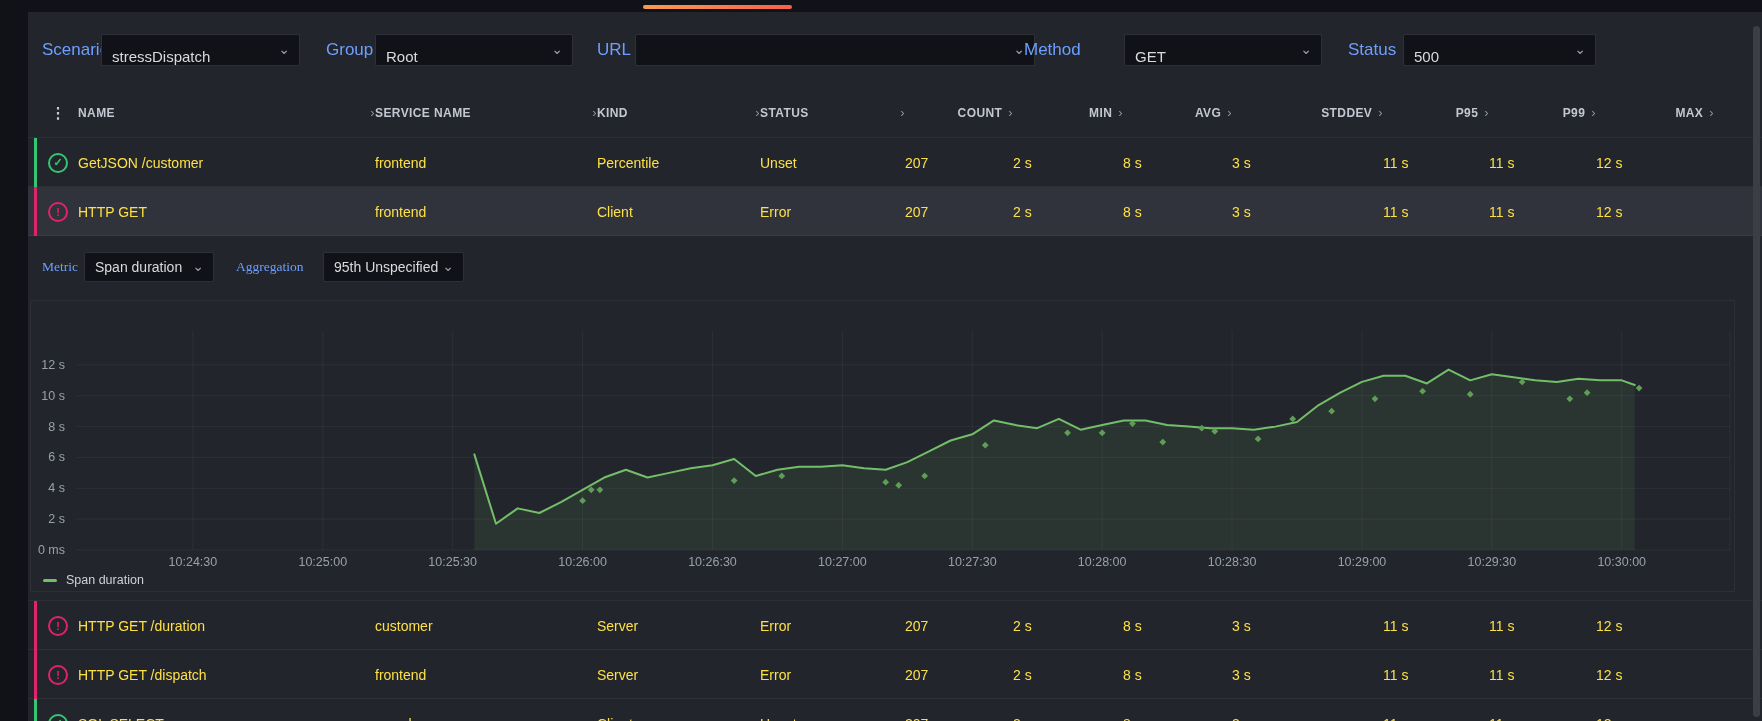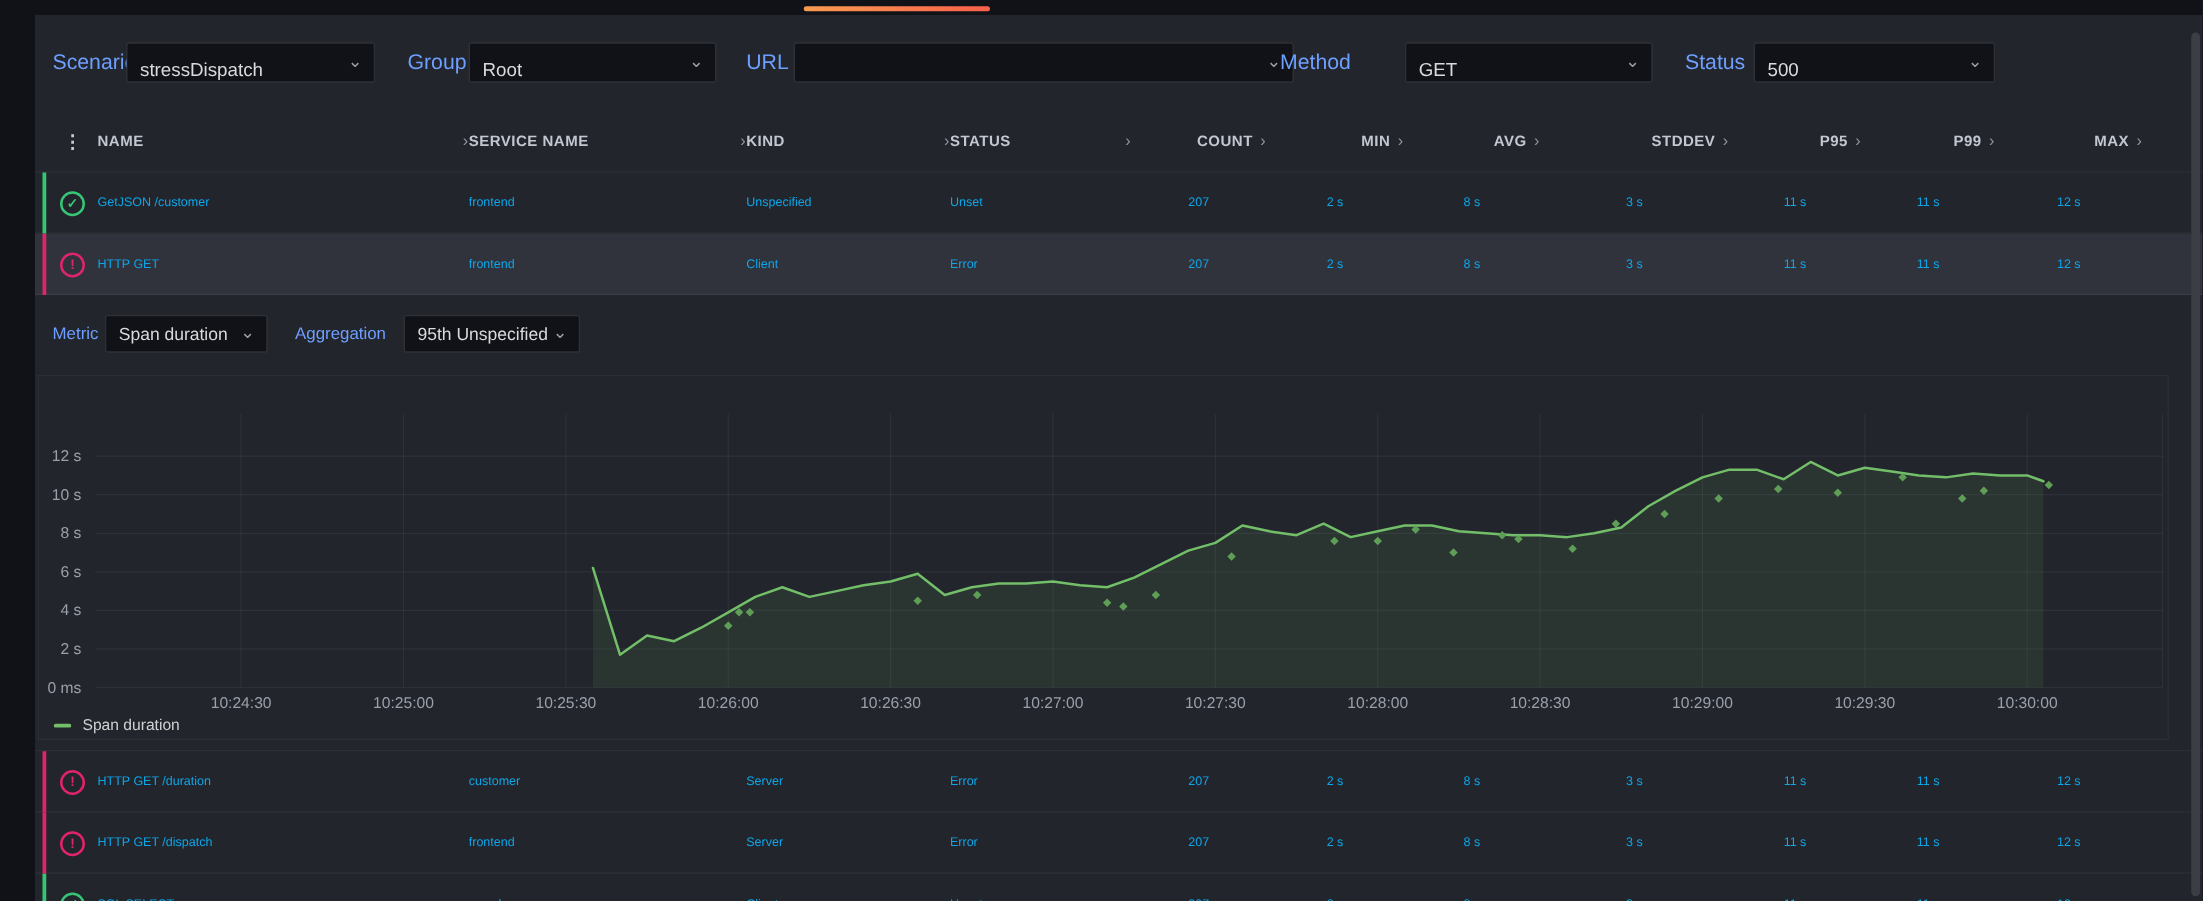--- a/index.html
+++ b/index.html
@@ -43,26 +43,26 @@
   .trow.hl { background:#30333b; }
   .accent { width:3px; height:49px; margin-left:6px; display:block; }
   .trow.ok .accent { background:#36c574; }
   .trow.error .accent { background:#e0246b; }
   .cicon { display:flex; justify-content:center; }
   .status-icon { width:20px; height:20px; border:2px solid; border-radius:50%;
                  display:flex; align-items:center; justify-content:center;
                  font-size:11px; font-weight:700; }
   .trow.ok .status-icon { color:#36c574; border-color:#36c574; }
   .trow.error .status-icon { color:#e0246b; border-color:#e0246b; }
-  .cell { font-size:10px; color:#0ea5e9; white-space:nowrap; overflow:hidden; }
-  .num { text-align:center; }
+  .cell { font-size:14px; color:#fde047; white-space:nowrap; overflow:hidden; }
+  .num { text-align:left; }
 
   
   .mlabel { position:absolute; top:240px; height:30px; line-height:30px;
-            color:#6e9fff; font-size:13.5px; font-weight:500; }
+            color:#6e9fff; font-size:13.5px; font-weight:500;font-family:Liberation Serif, serif; }
   .mdd { position:absolute; top:240px; height:30px; background:#111217;
          border:1px solid rgba(204,204,220,0.16); border-radius:2px;
          display:flex; align-items:center; padding:0 24px 0 10px; cursor:pointer; }
   .mdd .dd-val { font-size:14px; }
   .l-metric{left:14px}  .dd-metric{left:56px;width:130px}
   .l-agg{left:208px}    .dd-agg{left:295px;width:141px}
 
   
   .chart-panel { position:absolute; left:2px; top:288px; width:1705px; height:292px;
                  border:1px solid #2c2f36; }
@@ -165,21 +165,21 @@
   </div>
 
   <div class="rows-top" id="rows-top">
       <div class="trow tgrid ok">
     <span class="accent"></span>
     <span class="cicon">
           <span class="status-icon">✓</span>
         </span>
     <span class="cell c-name">GetJSON /customer</span>
     <span class="cell c-service">frontend</span>
-    <span class="cell c-kind">Unspecified</span>
+    <span class="cell c-kind">Percentile</span>
     <span class="cell c-status">Unset</span>
     <span class="cell num c-count">207</span>
     <span class="cell num c-min">2 s</span>
     <span class="cell num c-avg">8 s</span>
     <span class="cell num c-stddev">3 s</span>
     <span class="cell num c-p95">11 s</span>
     <span class="cell num c-p99">11 s</span>
     <span class="cell num c-max">12 s</span>
     <span></span>
   </div>

